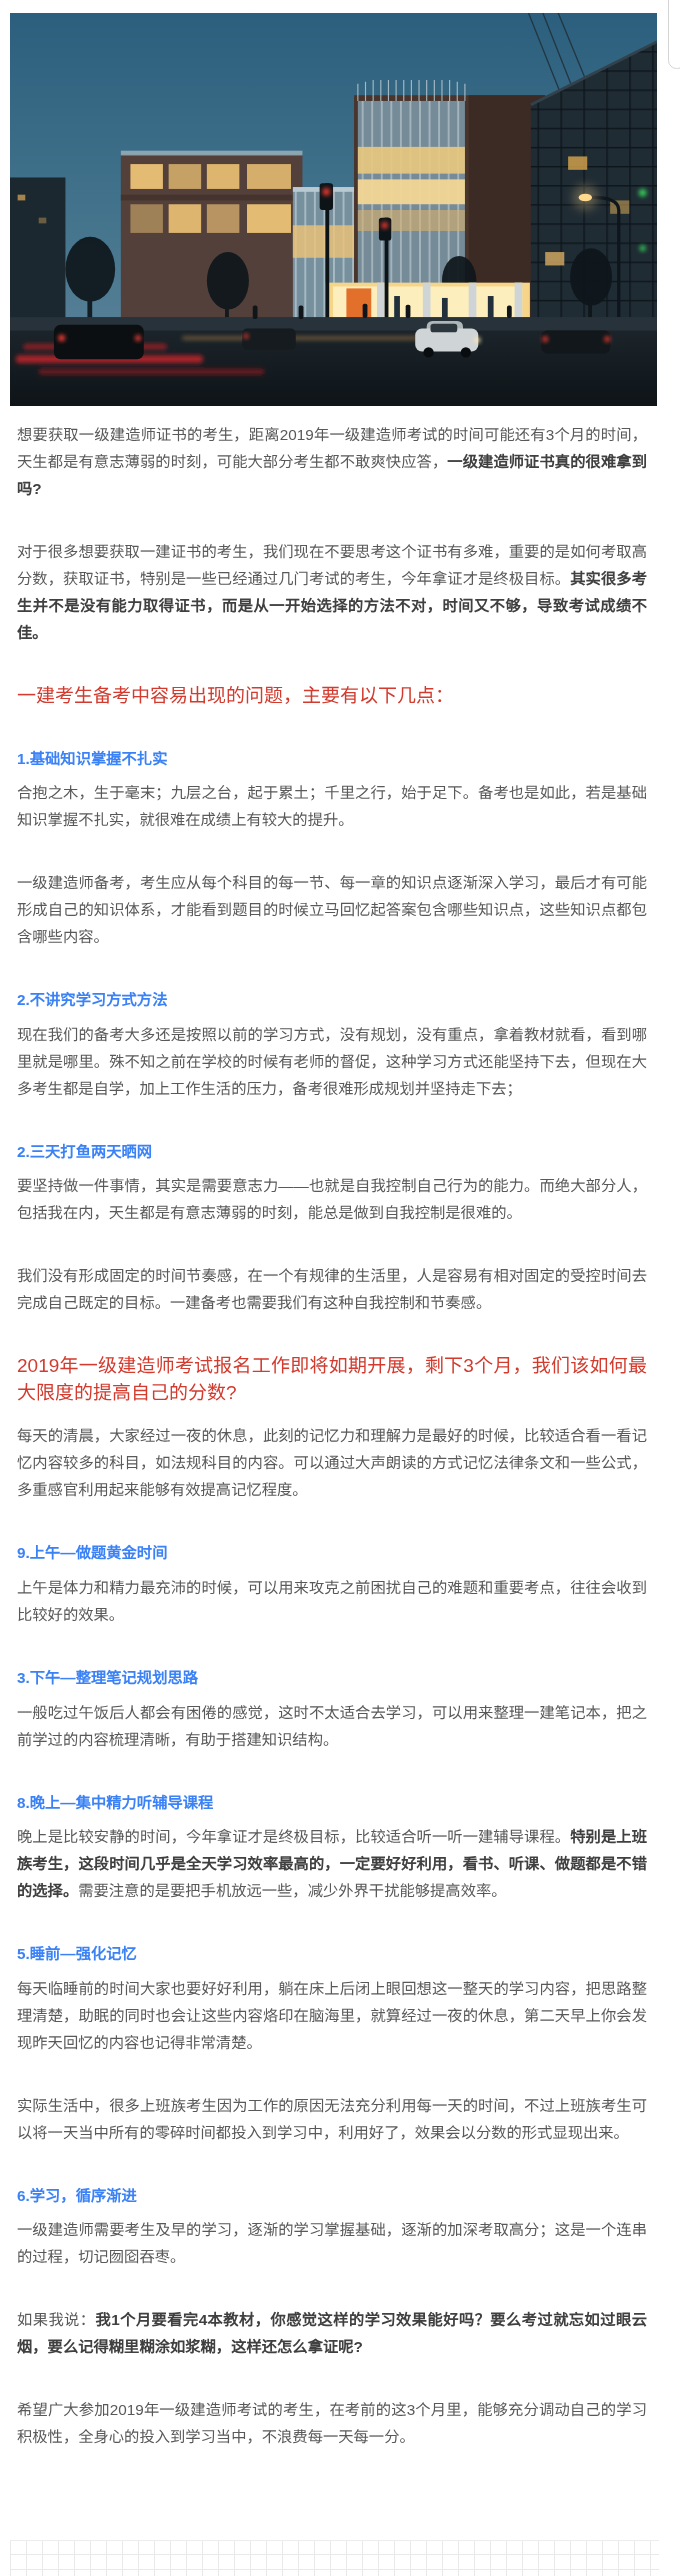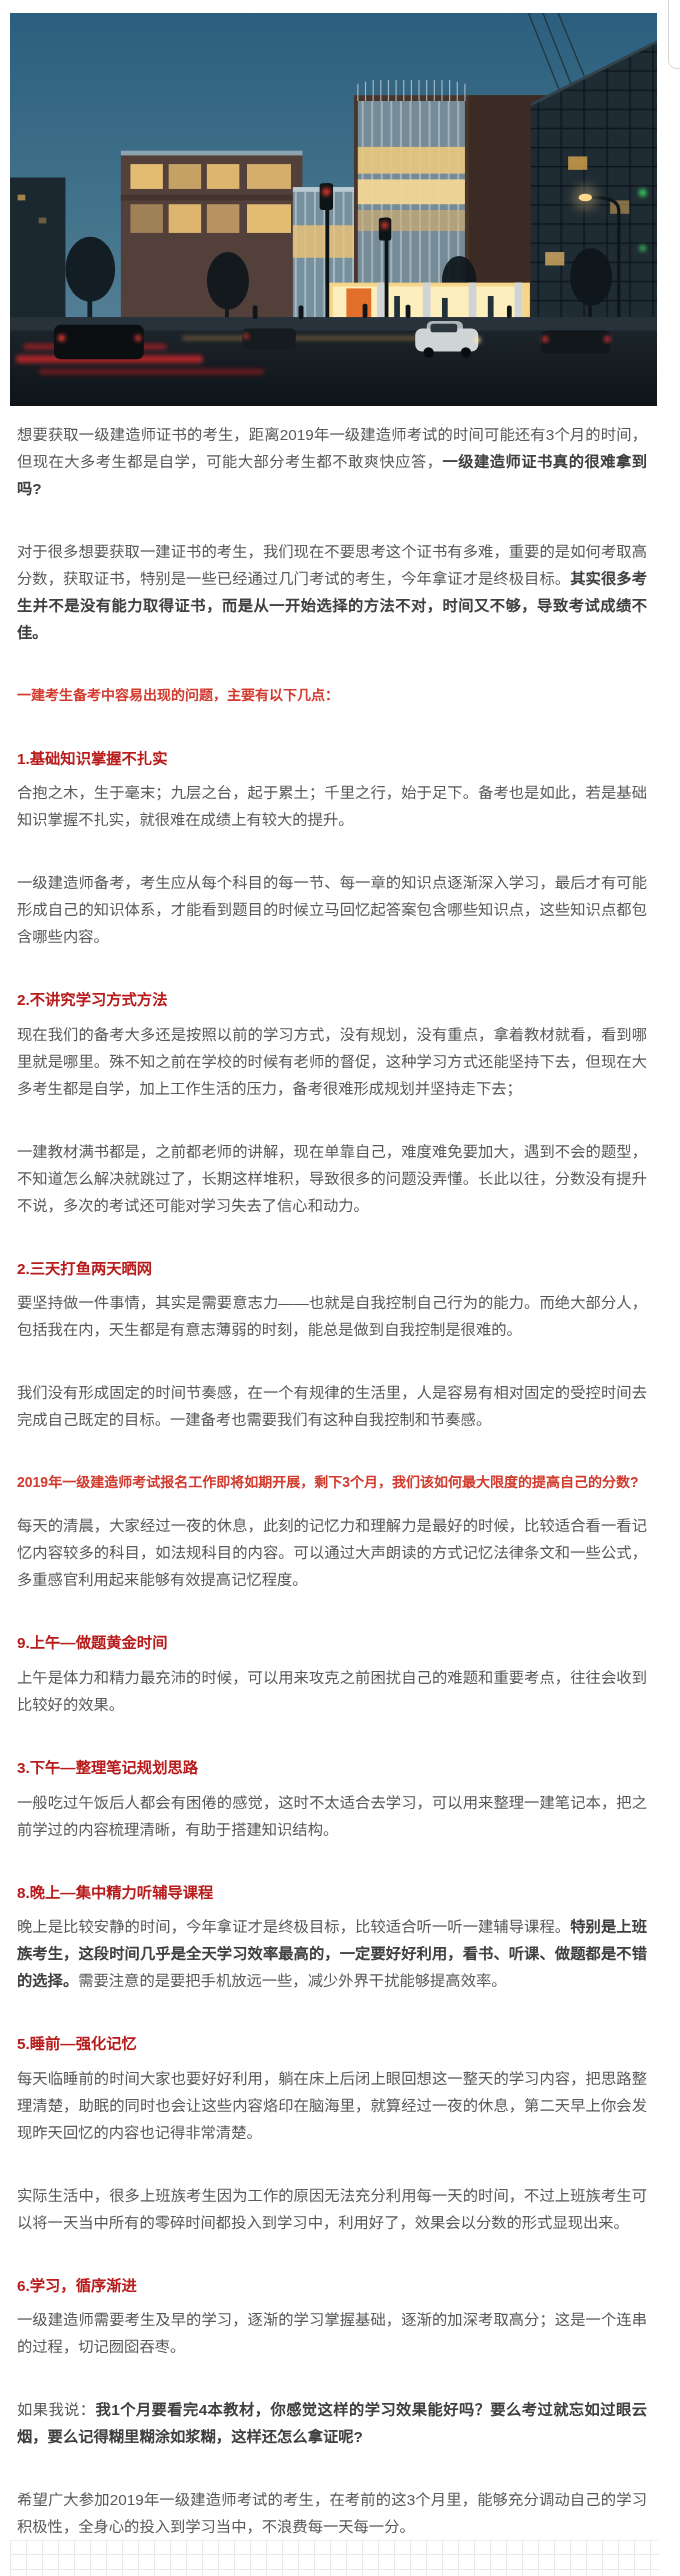--- a/index.html
+++ b/index.html
@@ -10,22 +10,22 @@
   }
   
   .hero{margin:13.4px 9.6px 0 9.6px;width:647px;height:393px;overflow:hidden;background:#2b5f7d;}
   .hero svg{display:block;}
   
   .article{margin:14.3px 0 0 17px;width:630px;font-size:15.3px;line-height:27px;
     color:#595959;text-align:justify;}
   .article p{margin:0 0 36px 0;}
   .article p:last-child{margin-bottom:0;}
   .article .b{font-weight:700;color:#404040;}
-  .h-num{font-size:15.3px;line-height:27px;font-weight:700;color:#b91c1c;margin:0 0 7.6px 0;}
-  .h-red{font-size:14px;line-height:27px;font-weight:700;margin:16px 0 36px 0;}
+  .h-num{font-size:15.3px;line-height:27px;font-weight:700;color:#3b82f6;margin:0 0 7.6px 0;}
+  .h-red{font-size:19px;line-height:27px;font-weight:400;margin:16px 0 36px 0;}
   .h-red.tight{margin-bottom:16px;}
   
   .grid-footer{
     position:absolute;left:9.6px;width:649px;bottom:0;height:35px;
     border-top:1px solid #ededed;
     background-image:
       repeating-linear-gradient(to right, #e9e9e9 0 1px, transparent 1px 16px),
       repeating-linear-gradient(to bottom, transparent 0 13.4px, #e9e9e9 13.4px 14.3px);
   }
   
@@ -195,29 +195,28 @@
       <rect x="302" y="306" width="5" height="14" rx="2"></rect>
       <rect x="369" y="304" width="5" height="15" rx="2"></rect>
       <rect x="414" y="305" width="5" height="14" rx="2"></rect>
       <rect x="520" y="306" width="5" height="13" rx="2"></rect>
       <rect x="254" y="306" width="5" height="14" rx="2"></rect>
     </g>
   </svg>
 </div>
 
 <div class="article">
-    <p><span>想要获取一级建造师证书的考生，距离2019年一级建造师考试的时间可能还有3个月的时间，但现在大多考生都是自学，可能大部分考生都不敢爽快应答，</span><span class="b">一级建造师证书真的很难拿到吗?</span></p>
+    <p><span>想要获取一级建造师证书的考生，距离2019年一级建造师考试的时间可能还有3个月的时间，天生都是有意志薄弱的时刻，可能大部分考生都不敢爽快应答，</span><span class="b">一级建造师证书真的很难拿到吗?</span></p>
     <p><span>对于很多想要获取一建证书的考生，我们现在不要思考这个证书有多难，重要的是如何考取高分数，获取证书，特别是一些已经通过几门考试的考生，今年拿证才是终极目标。</span><span class="b">其实很多考生并不是没有能力取得证书，而是从一开始选择的方法不对，时间又不够，导致考试成绩不佳。</span></p>
     <h2 class="h-red" style="color: rgb(210, 59, 46);"><span>一建考生备考中容易出现的问题，主要有以下几点：</span></h2>
     <h2 class="h-num"><span>1.基础知识掌握不扎实</span></h2>
     <p><span>合抱之木，生于毫末；九层之台，起于累土；千里之行，始于足下。备考也是如此，若是基础知识掌握不扎实，就很难在成绩上有较大的提升。</span></p>
     <p><span>一级建造师备考，考生应从每个科目的每一节、每一章的知识点逐渐深入学习，最后才有可能形成自己的知识体系，才能看到题目的时候立马回忆起答案包含哪些知识点，这些知识点都包含哪些内容。</span></p>
     <h2 class="h-num"><span>2.不讲究学习方式方法</span></h2>
     <p><span>现在我们的备考大多还是按照以前的学习方式，没有规划，没有重点，拿着教材就看，看到哪里就是哪里。殊不知之前在学校的时候有老师的督促，这种学习方式还能坚持下去，但现在大多考生都是自学，加上工作生活的压力，备考很难形成规划并坚持走下去；</span></p>
-    <p><span>一建教材满书都是，之前都老师的讲解，现在单靠自己，难度难免要加大，遇到不会的题型，不知道怎么解决就跳过了，长期这样堆积，导致很多的问题没弄懂。长此以往，分数没有提升不说，多次的考试还可能对学习失去了信心和动力。</span></p>
     <h2 class="h-num"><span>2.三天打鱼两天晒网</span></h2>
     <p><span>要坚持做一件事情，其实是需要意志力——也就是自我控制自己行为的能力。而绝大部分人，包括我在内，天生都是有意志薄弱的时刻，能总是做到自我控制是很难的。</span></p>
     <p><span>我们没有形成固定的时间节奏感，在一个有规律的生活里，人是容易有相对固定的受控时间去完成自己既定的目标。一建备考也需要我们有这种自我控制和节奏感。</span></p>
     <h2 class="h-red tight" style="color: rgb(210, 59, 46);"><span>2019年一级建造师考试报名工作即将如期开展，剩下3个月，我们该如何最大限度的提高自己的分数?</span></h2>
     <p><span>每天的清晨，大家经过一夜的休息，此刻的记忆力和理解力是最好的时候，比较适合看一看记忆内容较多的科目，如法规科目的内容。可以通过大声朗读的方式记忆法律条文和一些公式，多重感官利用起来能够有效提高记忆程度。</span></p>
     <h2 class="h-num"><span>9.上午—做题黄金时间</span></h2>
     <p><span>上午是体力和精力最充沛的时候，可以用来攻克之前困扰自己的难题和重要考点，往往会收到比较好的效果。</span></p>
     <h2 class="h-num"><span>3.下午—整理笔记规划思路</span></h2>
     <p><span>一般吃过午饭后人都会有困倦的感觉，这时不太适合去学习，可以用来整理一建笔记本，把之前学过的内容梳理清晰，有助于搭建知识结构。</span></p>
     <h2 class="h-num"><span>8.晚上—集中精力听辅导课程</span></h2>

